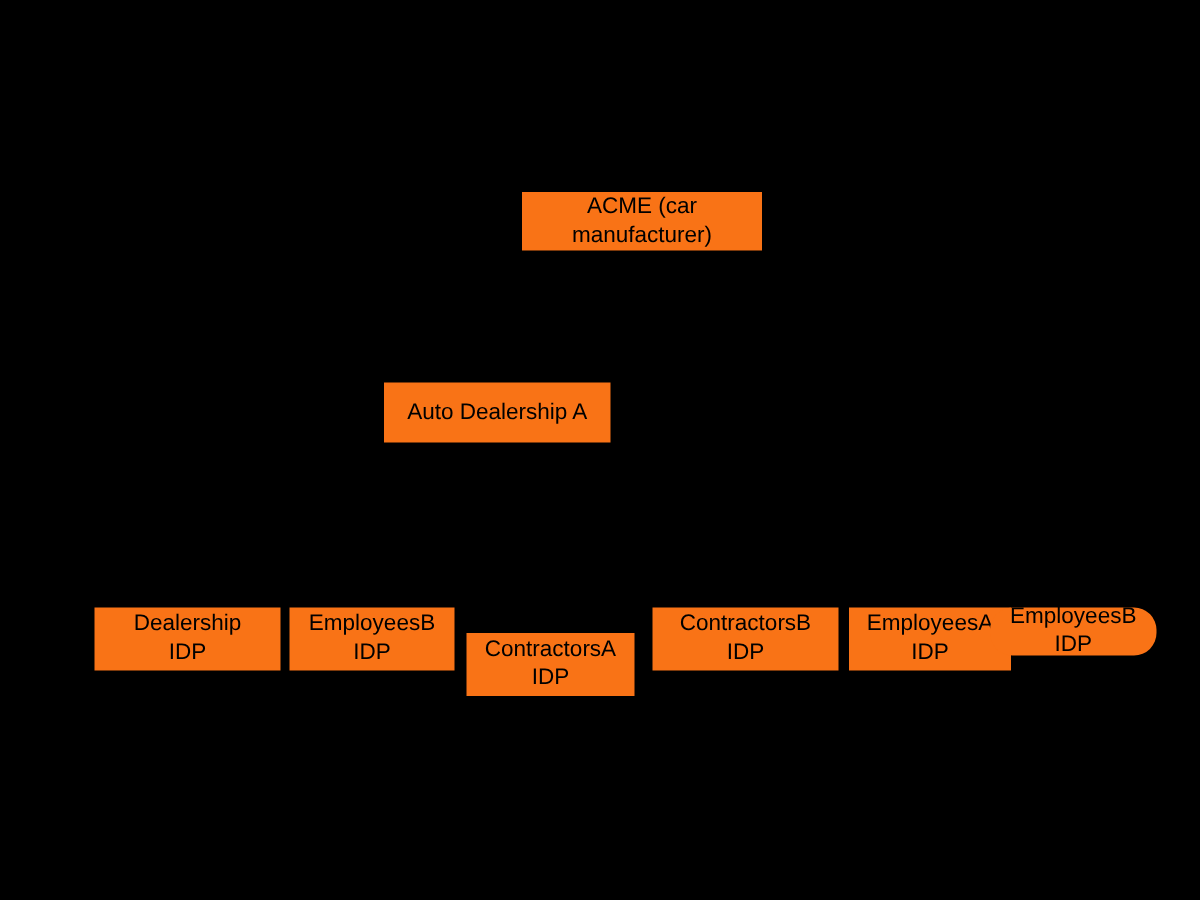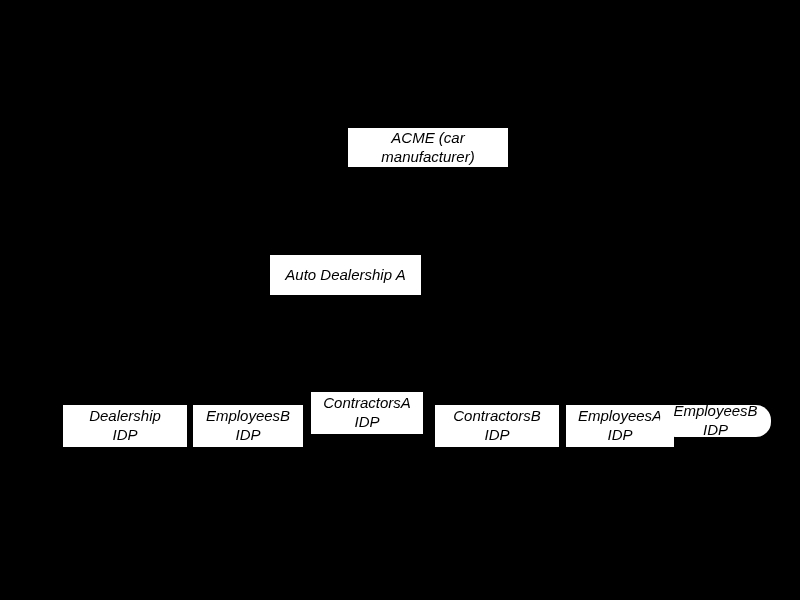--- a/index.html
+++ b/index.html
@@ -10,51 +10,50 @@
   .canvas {
     position: relative;
     width: 800px;
     height: 600px;
     background: #000000;
     overflow: hidden;
     font-family: "Liberation Sans", sans-serif;
   }
   .node {
     position: absolute;
-    background: #ffffff;
+    background: #f97316;
     color: #000000;
     display: flex;
     align-items: center;
     justify-content: center;
     text-align: center;
     font-size: 15px;
     line-height: 1.25;
     white-space: pre-line;
     box-sizing: border-box;
-    font-style: italic;
   }
 </style>
 </head>
 <body>
 
 <div class="canvas">
 
   <div class="node" style="left:348px; top:128px; width:160px; height:39px;">ACME (car
 manufacturer)</div>
 
-  <div class="node" style="left:270px; top:255px; width:151px; height:40px;">Auto Dealership A</div>
+  <div class="node" style="left:256px; top:255px; width:151px; height:40px;">Auto Dealership A</div>
 
 
   <div class="node" style="left:63px; top:405px; width:124px; height:42px;">Dealership
 IDP</div>
 
   <div class="node" style="left:193px; top:405px; width:110px; height:42px;">EmployeesB
 IDP</div>
 
-  <div class="node" style="left:311px; top:392px; width:112px; height:42px;">ContractorsA
+  <div class="node" style="left:311px; top:422px; width:112px; height:42px;">ContractorsA
 IDP</div>
 
   <div class="node" style="left:435px; top:405px; width:124px; height:42px;">ContractorsB
 IDP</div>
 
   <div class="node" style="left:566px; top:405px; width:108px; height:42px;">EmployeesA
 IDP</div>
 
   <div class="node" style="left:660px; top:405px; width:111px; height:32px;border-radius:15px;">EmployeesB
 IDP</div>

